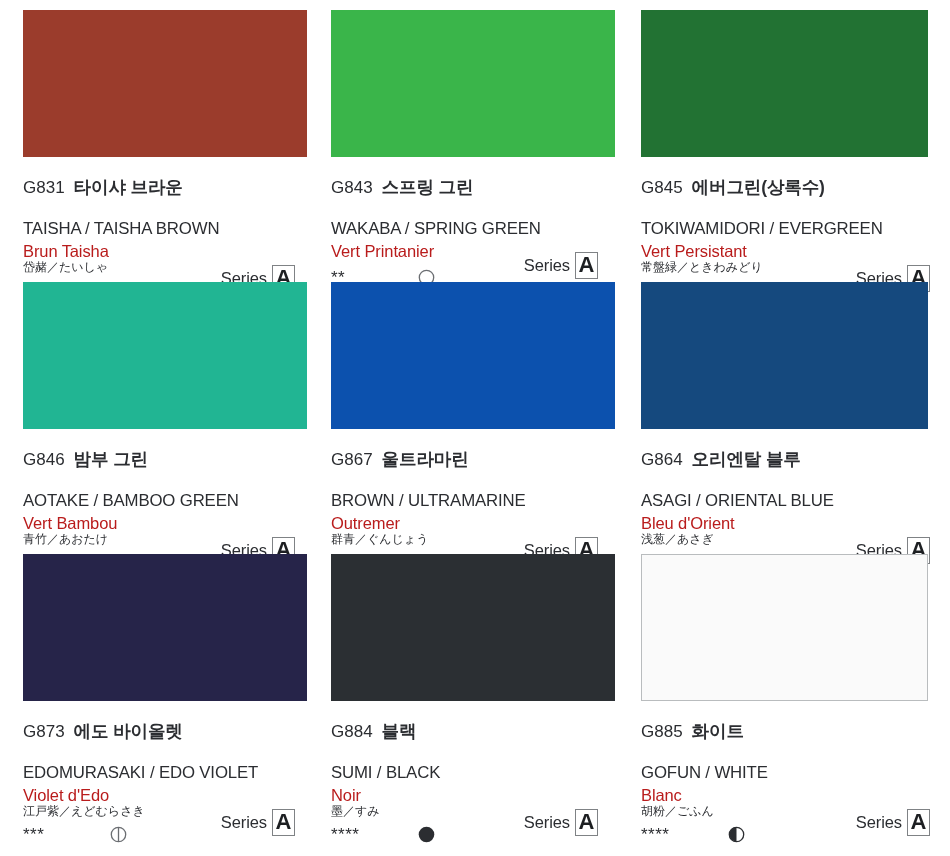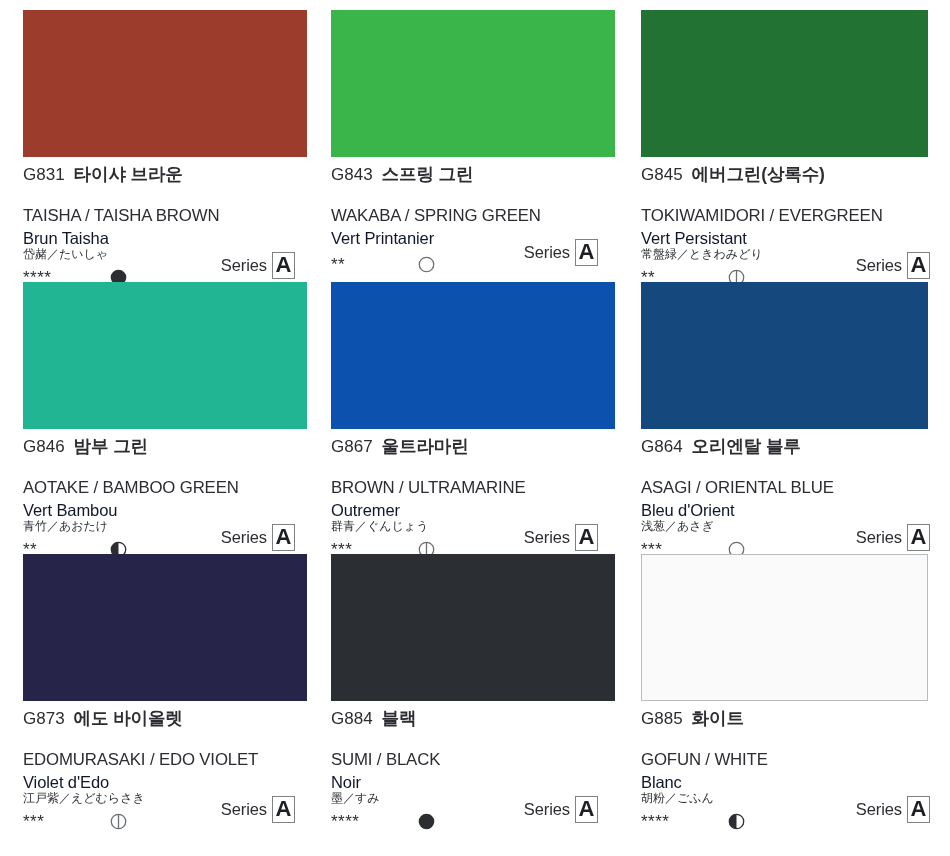--- a/index.html
+++ b/index.html
@@ -39,21 +39,21 @@
     padding-top: 4px;
     color: #2d2f33;
   }
   .line {
     line-height: 1.0;
     white-space: nowrap;
   }
   .line-ko {
     font-size: 17.5px;
     letter-spacing: -0.1px;
-    margin-top: 5px;
+    margin-top: 18px;
     color: #2b2d31;
   }
   .code {
     font-size: 17px;
     letter-spacing: 0px;
   }
   .ko-name {
     font-weight: 700;
     font-size: 17.5px;
     margin-left: 9px;
@@ -61,21 +61,21 @@
   .line-romaji {
     font-size: 16.8px;
     margin-top: 24px;
     letter-spacing: -0.15px;
     color: #2b2d31;
   }
   .line-fr {
     font-size: 16.5px;
     margin-top: 6px;
     letter-spacing: -0.1px;
-    color: #0f172a;
+    color: #b91c1c;
   }
   .line-jp {
     font-size: 12px;
     margin-top: 1px;
     font-weight: 400;
     letter-spacing: 0px;
     color: #2b2d31;
   }
 
   .bottom-row {

